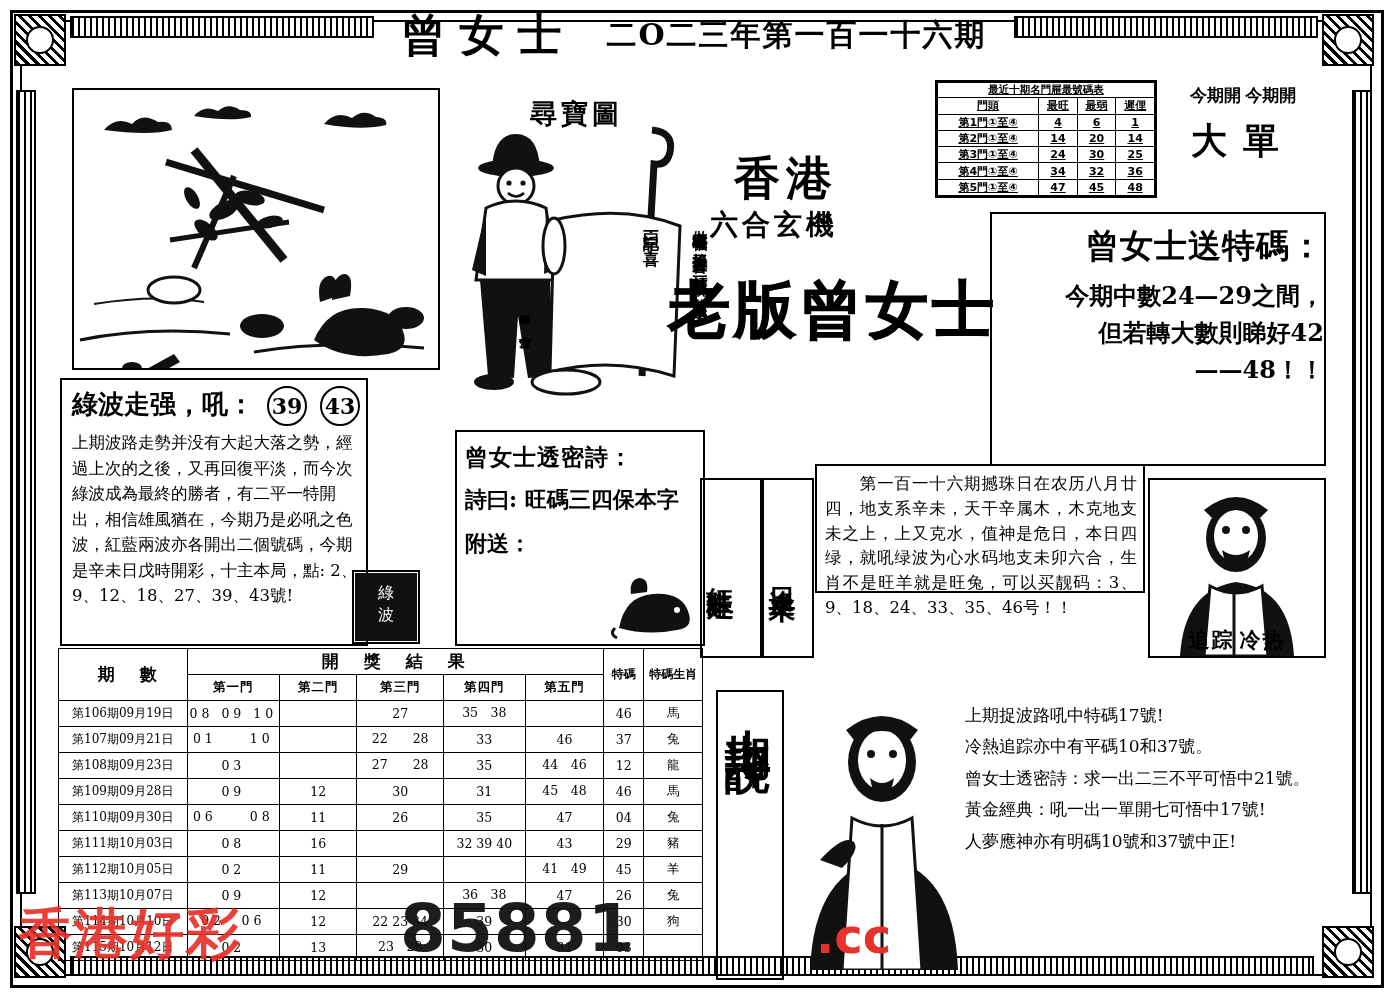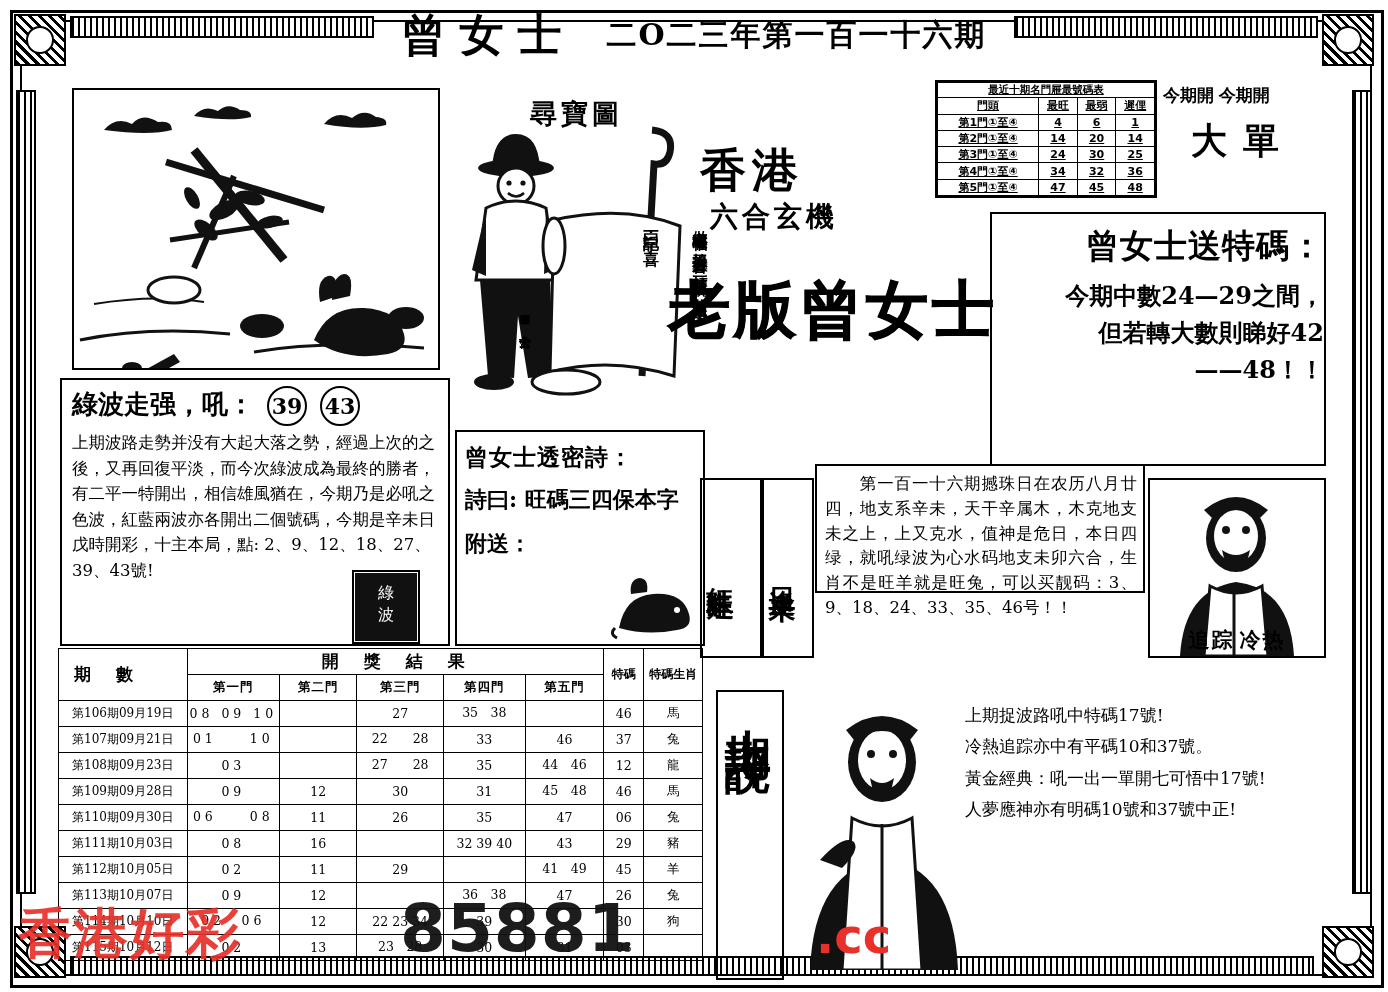--- a/index.html
+++ b/index.html
@@ -24,46 +24,46 @@
 
   .box{position:absolute;border:2px solid #000;box-sizing:border-box;}
 
   
   #treasure{left:72px;top:88px;width:368px;height:282px;background:#fff;overflow:hidden;}
   #treasure svg{display:block;}
 
   .xunbao{position:absolute;left:530px;top:96px;font-family:"DejaVu Serif","Liberation Serif",serif;font-weight:bold;font-size:27px;letter-spacing:4px;}
 
   
-  #greenwave{left:60px;top:378px;width:390px;height:268px;}
+  #greenwave{left:60px;top:378px;width:308px;height:268px;}
   .gw-head{font-family:"DejaVu Serif","Liberation Serif",serif;font-weight:bold;font-size:26px;padding:6px 8px 2px 10px;white-space:nowrap;}
   .ball{display:inline-block;width:36px;height:36px;line-height:36px;border:2px solid #000;border-radius:50%;text-align:center;font-size:22px;font-weight:bold;vertical-align:middle;margin-left:4px;}
   .gw-body{font-size:16.5px;line-height:1.55;padding:2px 8px 0 10px;font-family:"DejaVu Serif","Liberation Serif",serif;}
 
   
   #poem{left:455px;top:430px;width:250px;height:216px;}
   .poem-t{font-family:"DejaVu Serif","Liberation Serif",serif;font-weight:bold;font-size:23px;padding:10px 6px 4px 8px;letter-spacing:1px;}
   .poem-l{font-family:"DejaVu Serif","Liberation Serif",serif;font-weight:bold;font-size:22px;padding:8px 4px 4px 8px;}
   .poem-x{font-family:"DejaVu Serif","Liberation Serif",serif;font-weight:bold;font-size:22px;padding:10px 4px 0 8px;}
 
   
-  .hk{position:absolute;left:700px;top:140px;}
+  .hk{position:absolute;left:700px;top:148px;text-align:right;}
   .hk-1{font-family:"DejaVu Serif","Liberation Serif",serif;font-weight:bold;font-size:46px;letter-spacing:6px;}
   .hk-2{font-family:"DejaVu Serif","Liberation Serif",serif;font-weight:bold;font-size:28px;letter-spacing:4px;margin-top:-4px;margin-left:10px;}
   .oldver{position:absolute;left:668px;top:268px;font-family:"DejaVu Serif","Liberation Serif",serif;font-weight:bold;font-size:62px;letter-spacing:4px;
      -webkit-text-stroke:1px #000;}
 
   
   #minitable{left:935px;top:80px;width:222px;height:118px;}
   #minitable table{border-collapse:collapse;width:100%;height:100%;font-size:11px;text-decoration:underline;}
   #minitable td,#minitable th{border:1px solid #000;text-align:center;padding:0;font-weight:bold;}
   .mt-title{font-size:10.5px;letter-spacing:0;}
 
   #openbox{left:1163px;top:80px;width:160px;height:118px;}
-  .ob-head{font-size:17px;font-weight:bold;padding-top:4px;font-family:Liberation Sans, sans-serif;}
+  .ob-head{font-size:17px;font-weight:bold;text-align:center;padding-top:4px;font-family:Liberation Serif, serif;}
   .ob-val{font-size:36px;font-weight:bold;text-align:center;letter-spacing:16px;padding-top:10px;font-family:"DejaVu Serif","Liberation Serif",serif;}
 
   
   #special{left:990px;top:212px;width:336px;height:254px;text-align:right;}
   .sp-title{font-family:"DejaVu Serif","Liberation Serif",serif;font-weight:bold;font-size:33px;padding:10px 0 6px 10px;letter-spacing:1px;}
   .sp-line{font-family:"DejaVu Serif","Liberation Serif",serif;font-size:24px;padding:5px 0 0 12px;font-weight:bold;}
 
   
   #redpearl{left:700px;top:478px;width:62px;height:180px;}
   .rp-col{writing-mode:vertical-rl;font-family:"DejaVu Serif","Liberation Serif",serif;font-weight:bold;font-size:27px;letter-spacing:3px;height:100%;text-align:center;padding-top:3px;}
@@ -330,29 +330,30 @@
     <path d="M80 78 q12 10 24 0 l-4 18 l-16 0z" fill="#111"></path>
     <path d="M56 30 q36 -28 72 0 l-8 10 q-28 -18 -56 0z" fill="#111"></path>
     <path d="M62 118 q30 16 60 0 l10 152 l-80 0z" fill="#fff" stroke="#111" stroke-width="3"></path>
     <path d="M92 124 l0 146" stroke="#111" stroke-width="3"></path>
     <path d="M30 160 q24 -26 34 -18 q6 8 -12 26z" fill="#111"></path>
   </svg>
 
   <div id="commentary">
     <div>上期捉波路吼中特碼17號!</div>
     <div>冷熱追踪亦中有平碼10和37號。</div>
+    <div>曾女士透密詩：求一出二三不平可悟中21號。</div>
     <div>黃金經典：吼一出一單開七可悟中17號!</div>
     <div>人夢應神亦有明碼10號和37號中正!</div>
   </div>
 
   <div id="results" style="position:absolute;">
     <table>
       <thead>
         <tr>
-          <th rowspan="2" class="col-period" style="text-align:left;padding-left:15px;">期　數</th>
+          <th rowspan="2" class="col-period" style="text-align:center;padding-left:15px;">期　數</th>
           <th colspan="5">開　獎　結　果</th>
           <th rowspan="2" style="font-size:12px;letter-spacing:0;width:40px;">特碼</th>
           <th rowspan="2" style="font-size:12px;letter-spacing:0;width:56px;">特碼生肖</th>
         </tr>
         <tr>
           <th style="font-size:12.5px;letter-spacing:1px;width:86px;">第一門</th>
           <th style="font-size:12.5px;letter-spacing:1px;width:86px;">第二門</th>
           <th style="font-size:12.5px;letter-spacing:1px;width:92px;">第三門</th>
           <th style="font-size:12.5px;letter-spacing:1px;width:86px;">第四門</th>
           <th style="font-size:12.5px;letter-spacing:1px;width:86px;">第五門</th>
@@ -399,21 +400,21 @@
           <td>46</td>
           <td>馬</td>
         </tr>
         <tr>
           <td class="col-period">第110期09月30日</td>
           <td class="cell-multi">06　　08</td>
           <td>11</td>
           <td>26</td>
           <td>35</td>
           <td>47</td>
-          <td>06</td>
+          <td>04</td>
           <td>兔</td>
         </tr>
         <tr>
           <td class="col-period">第111期10月03日</td>
           <td class="cell-multi">08</td>
           <td>16</td>
           <td></td>
           <td>32 39 40</td>
           <td>43</td>
           <td>29</td>

